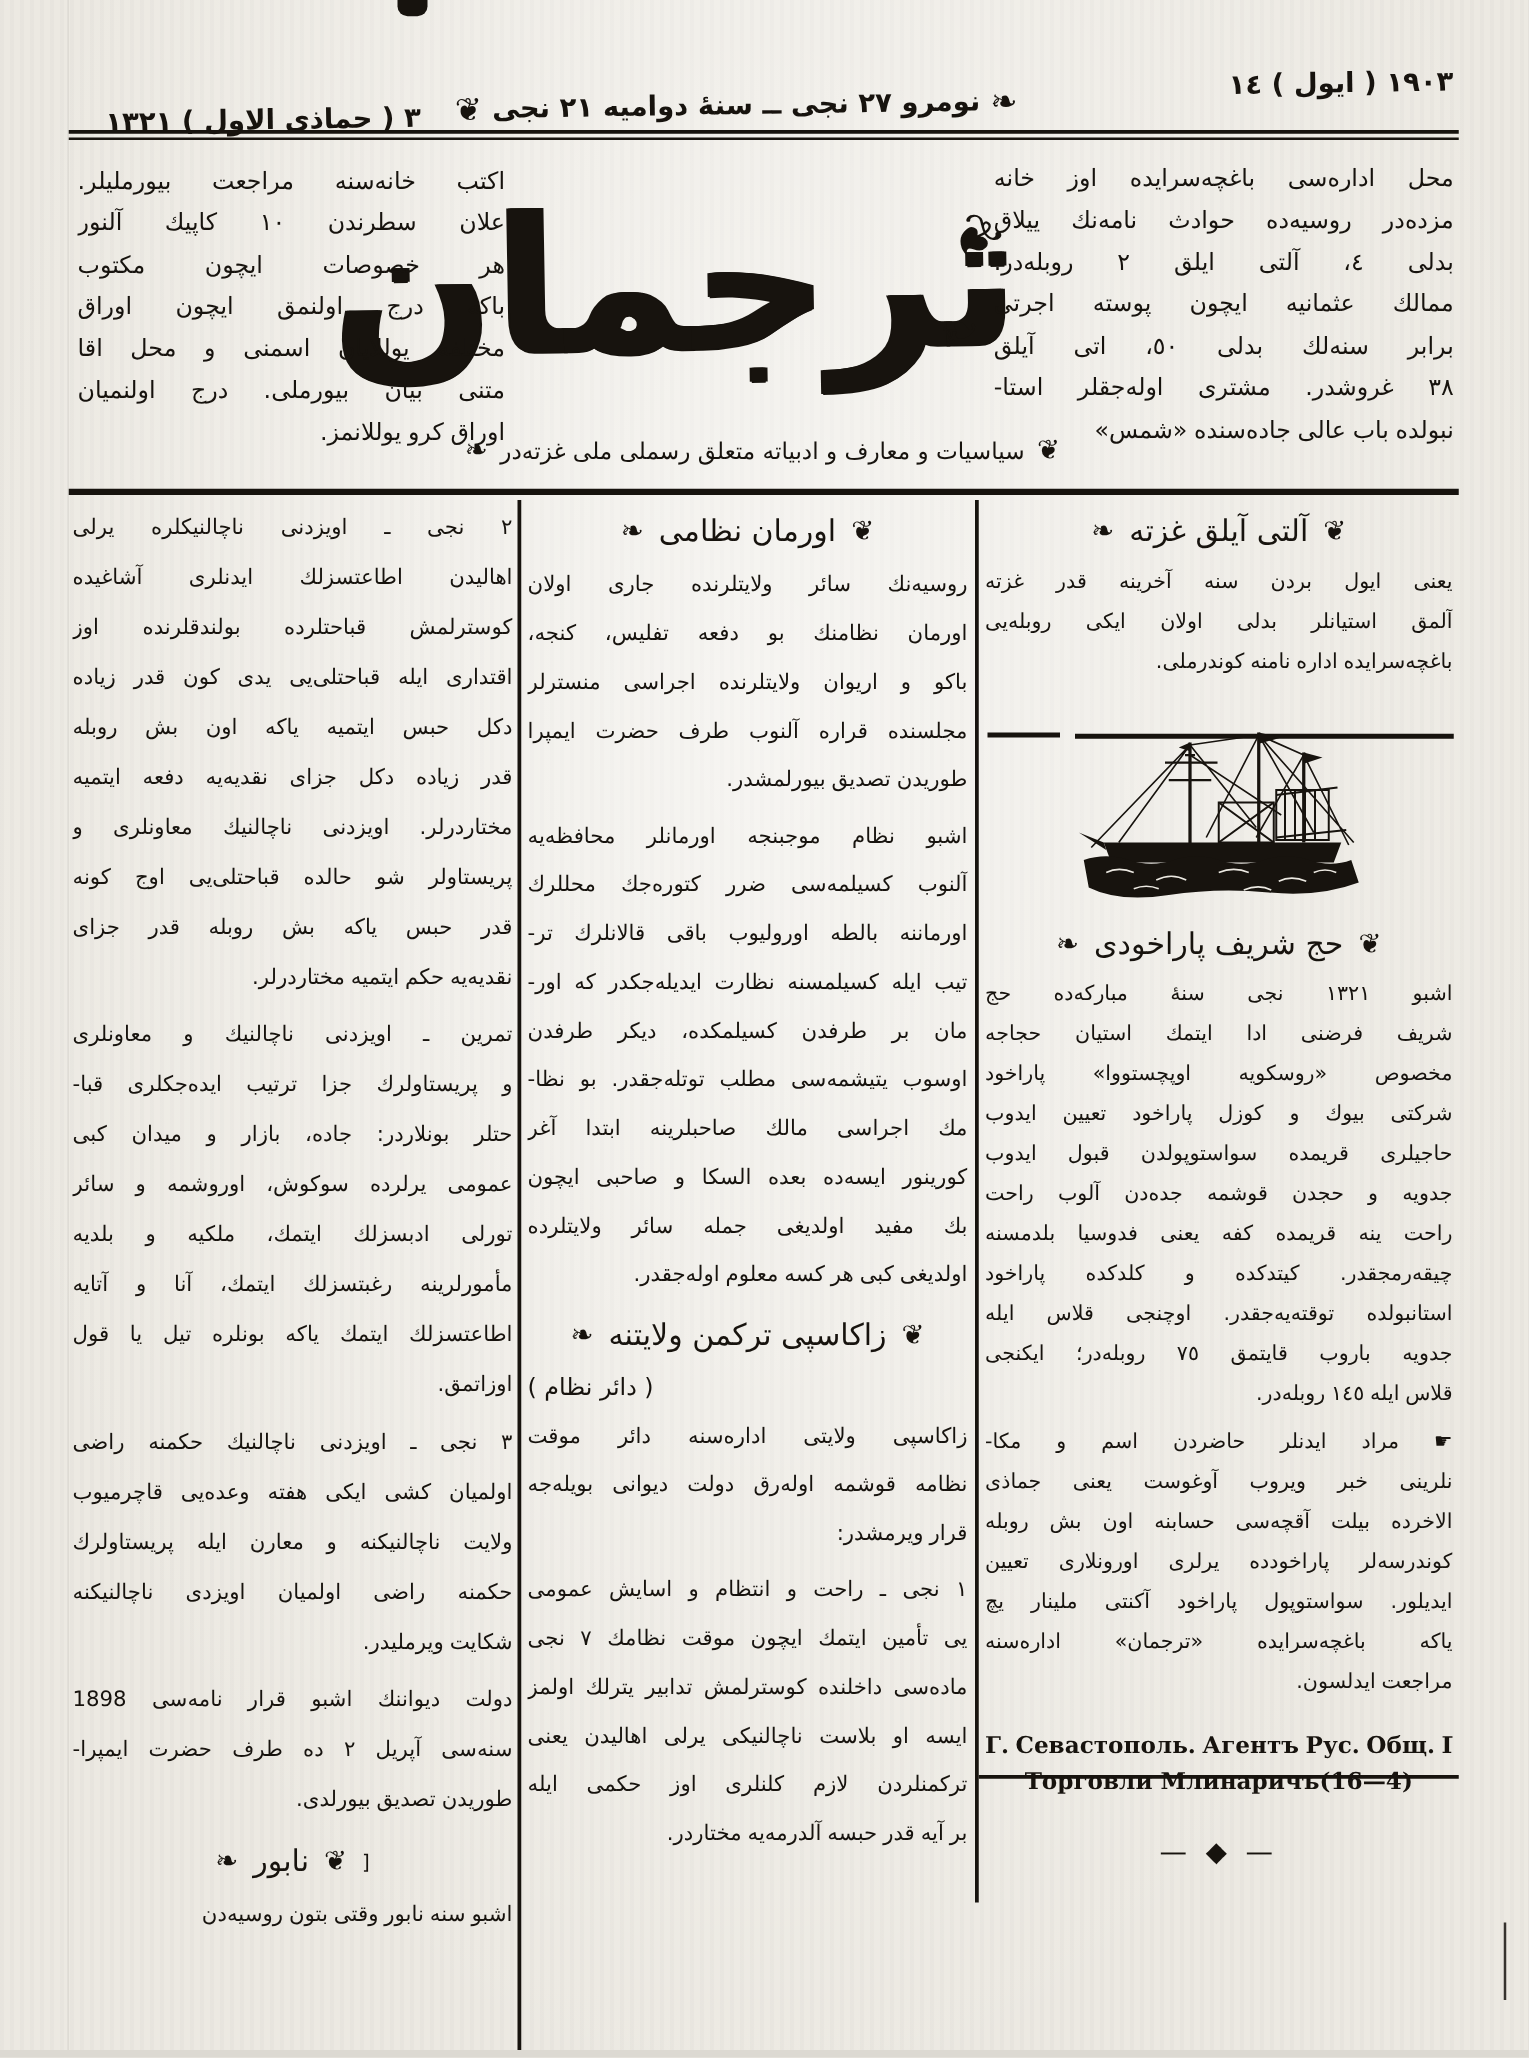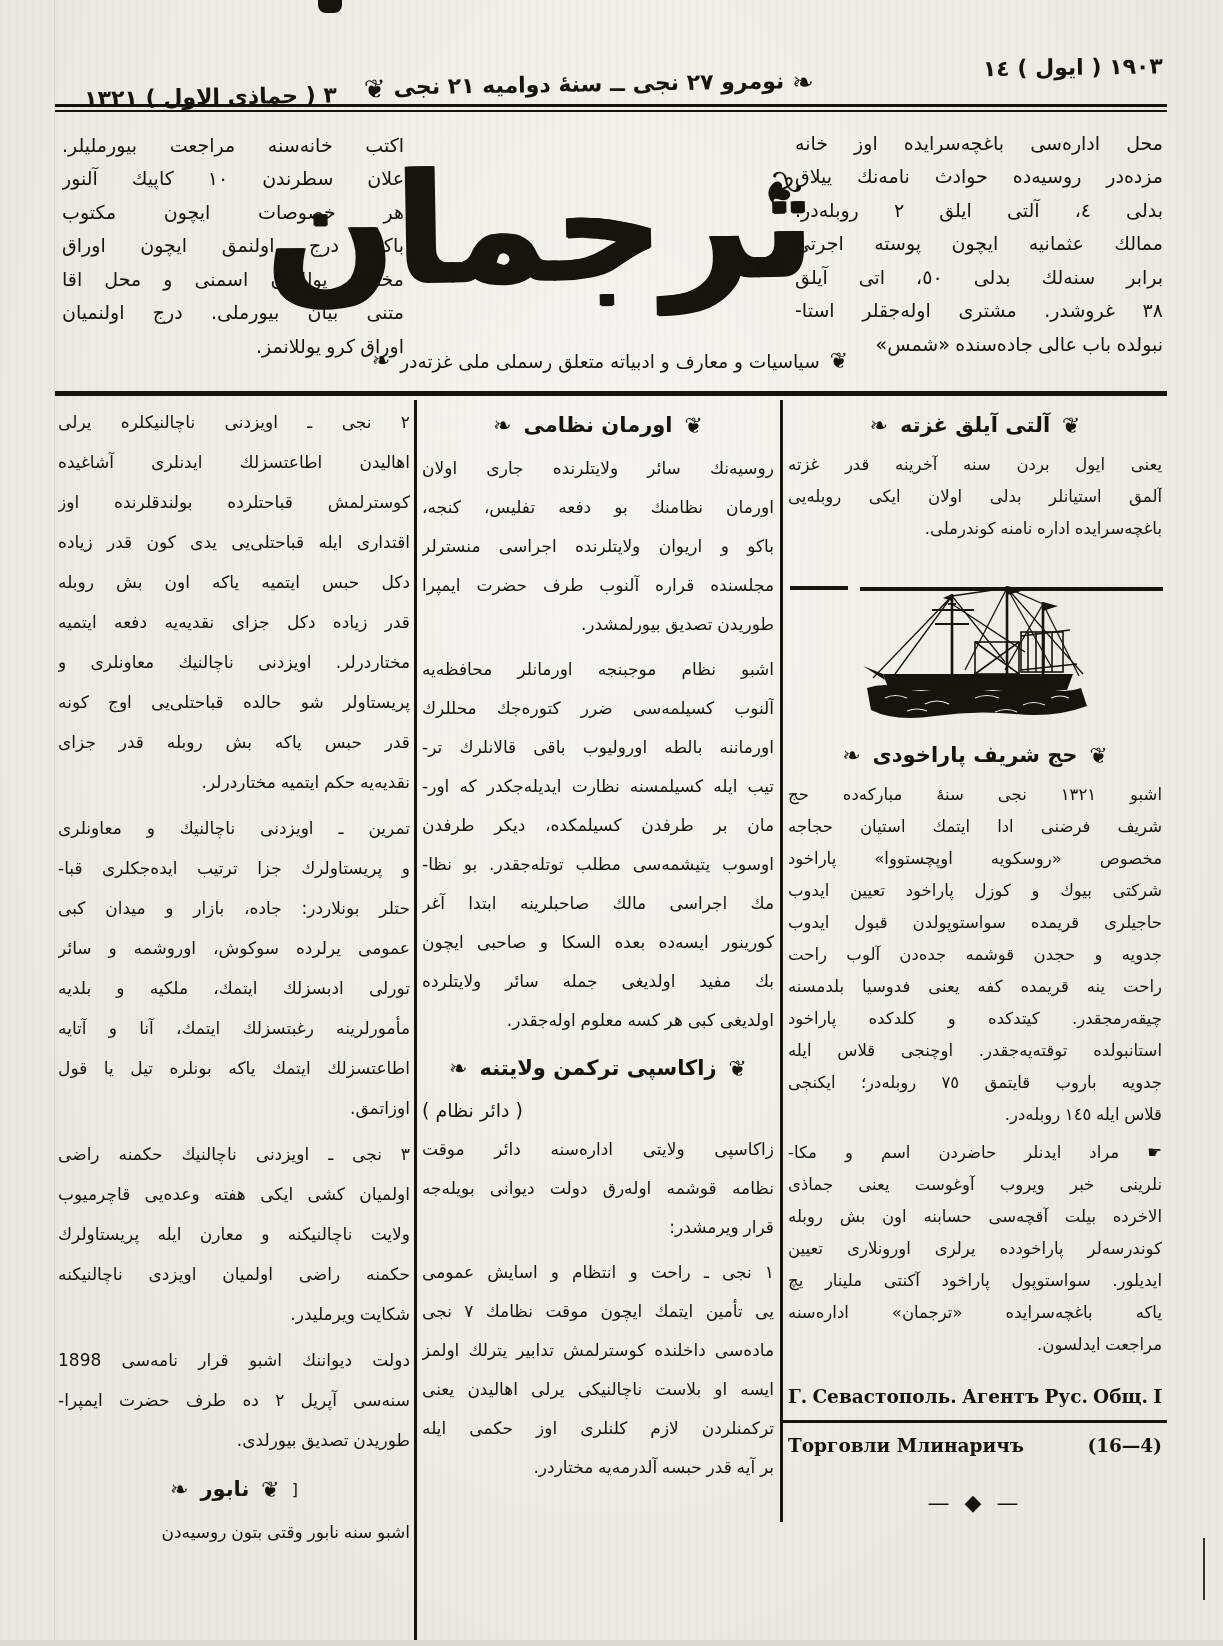--- a/index.html
+++ b/index.html
@@ -51,29 +51,29 @@
   #col-right{left:788px;top:402px;width:374px;}
   #col-mid{left:422px;top:402px;width:352px;}
   #col-left{left:58px;top:402px;width:352px;}
   .tline{display:flex;justify-content:space-between;column-gap:.28em;overflow:hidden;align-items:center;}
   .tline.lastline{justify-content:flex-start;}
   #col-right .tline{height:32px;font-size:16.5px;}
   #col-mid .tline{height:39px;font-size:17px;}
   #col-left .tline{height:40px;font-size:17px;}
   .para{margin:0 0 6px 0;}
   .sec-head{display:flex;align-items:center;justify-content:center;gap:12px;height:46px;}
-  .sec-title{font-weight:bold;font-size:21px;white-space:nowrap;}
+  .sec-title{font-weight:normal;font-size:24px;white-space:nowrap;}
   .deco{font-size:22px;}
   .sub-head{text-align:left;font-size:19px;height:38px;line-height:38px;}
   
   #ship-wrap{margin:30px auto 6px auto;width:240px;height:152px;}
   
   #agency{direction:ltr;font-family:"DejaVu Serif", serif;font-weight:bold;font-size:18.5px;margin-top:22px;}
   #agency .tline{height:29px;font-size:18.5px;}
-  #agency-row2{display:flex;justify-content:space-between;height:29px;align-items:center;margin-top:20px;}
+  #agency-row2{display:flex;justify-content:center;height:29px;align-items:center;}
   #end-divider{text-align:center;font-size:22px;margin-top:30px;letter-spacing:4px;direction:ltr;}
   
   #blob-top{left:318px;top:0;width:24px;height:13px;background:#17130e;border-radius:0 0 8px 8px;}
   #mark-bottom-right{left:1203px;top:1538px;width:2px;height:62px;background:#17130e;opacity:.85;}
   #fold-line{left:54px;top:0;width:1px;height:1646px;background:rgba(0,0,0,.08);}
 </style>
 </head>
 <body>
 
 <div id="page">

